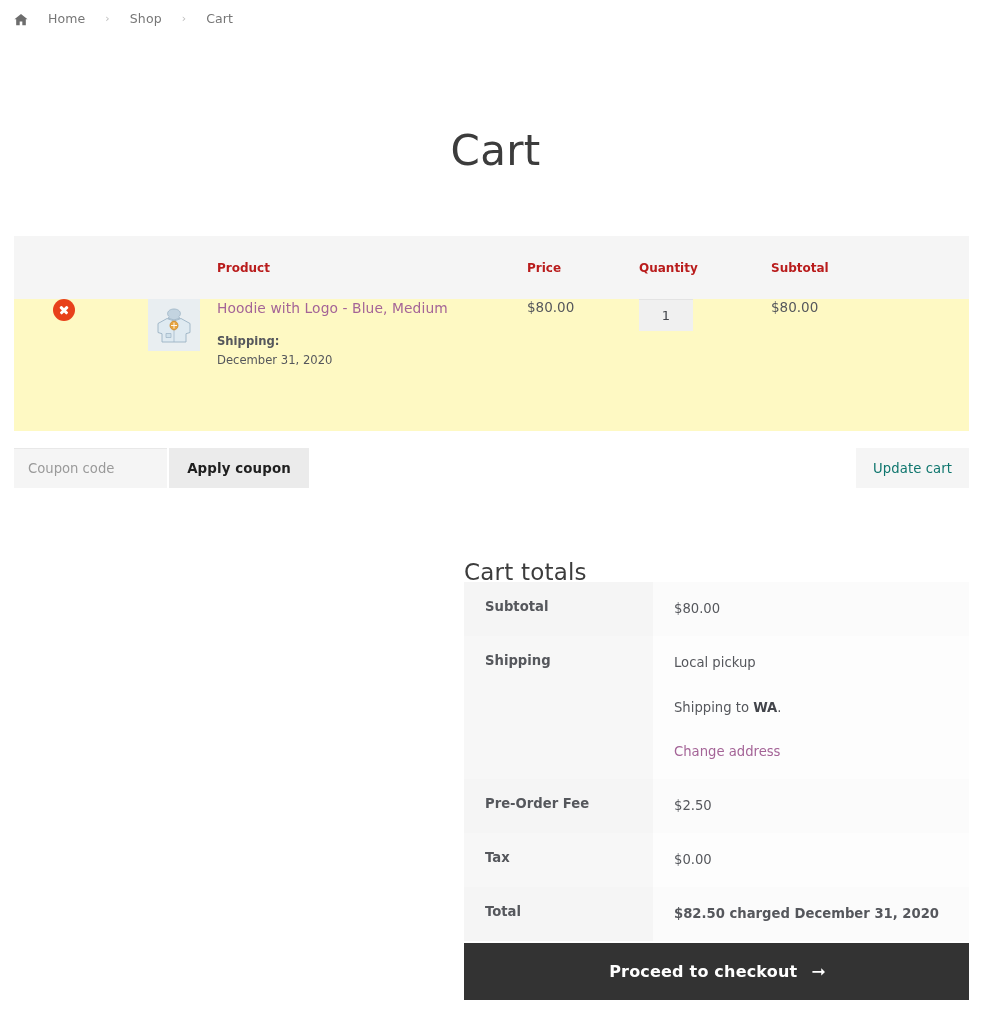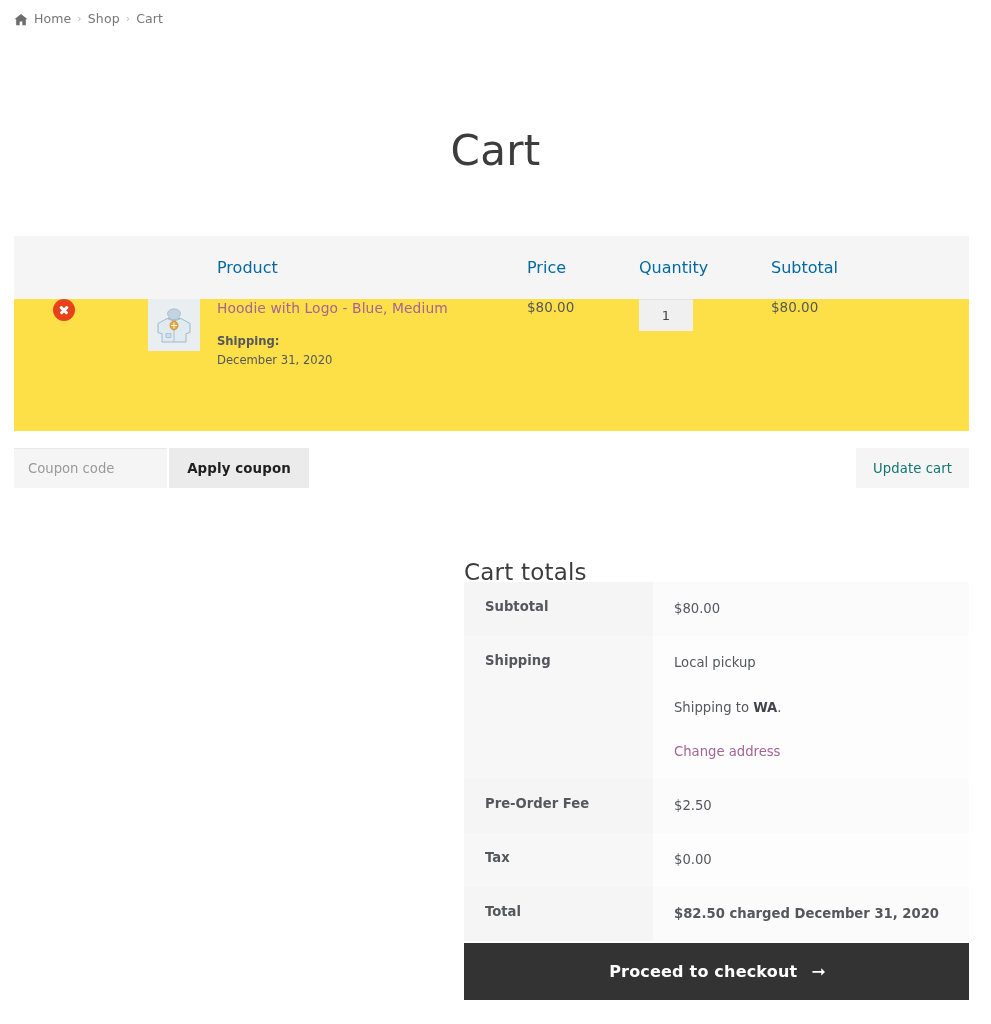--- a/index.html
+++ b/index.html
@@ -19,21 +19,21 @@
 
   
   .breadcrumb {
     position: absolute;
     left: 14px;
     top: 11px;
     font-size: 12.5px;
     color: #767676;
     display: flex;
     align-items: center;
-    gap: 6px;
+    gap: 20px;
     letter-spacing: 0.1px;
   }
   .breadcrumb .home-icon {
     display: inline-block;
     width: 14px;
     height: 14px;
     position: relative;
     top: 1px;
     color: #6d6d6d;
   }
@@ -68,30 +68,30 @@
     position: absolute;
     left: 14px;
     top: 236px;
     width: 955px;
     border-collapse: collapse;
     font-size: 13.5px;
   }
   .cart-table thead th {
     background: #f5f5f5;
     height: 63px;
-    font-size: 16px;
-    font-weight: 400;
-    color: #0369a1;
+    font-size: 12px;
+    font-weight: 700;
+    color: #b91c1c;
     text-align: left;
     padding: 0;
     vertical-align: middle;
     border: none;
   }
   .cart-table tbody td {
-    background: #fde047;
+    background: #fef9c3;
     vertical-align: top;
     padding: 0;
     border: none;
     height: 132px;
   }
   .col-remove   { width: 85px; }
   .col-thumb    { width: 118px; }
   .col-name     { width: 310px; }
   .col-price    { width: 112px; }
   .col-qty      { width: 132px; }

